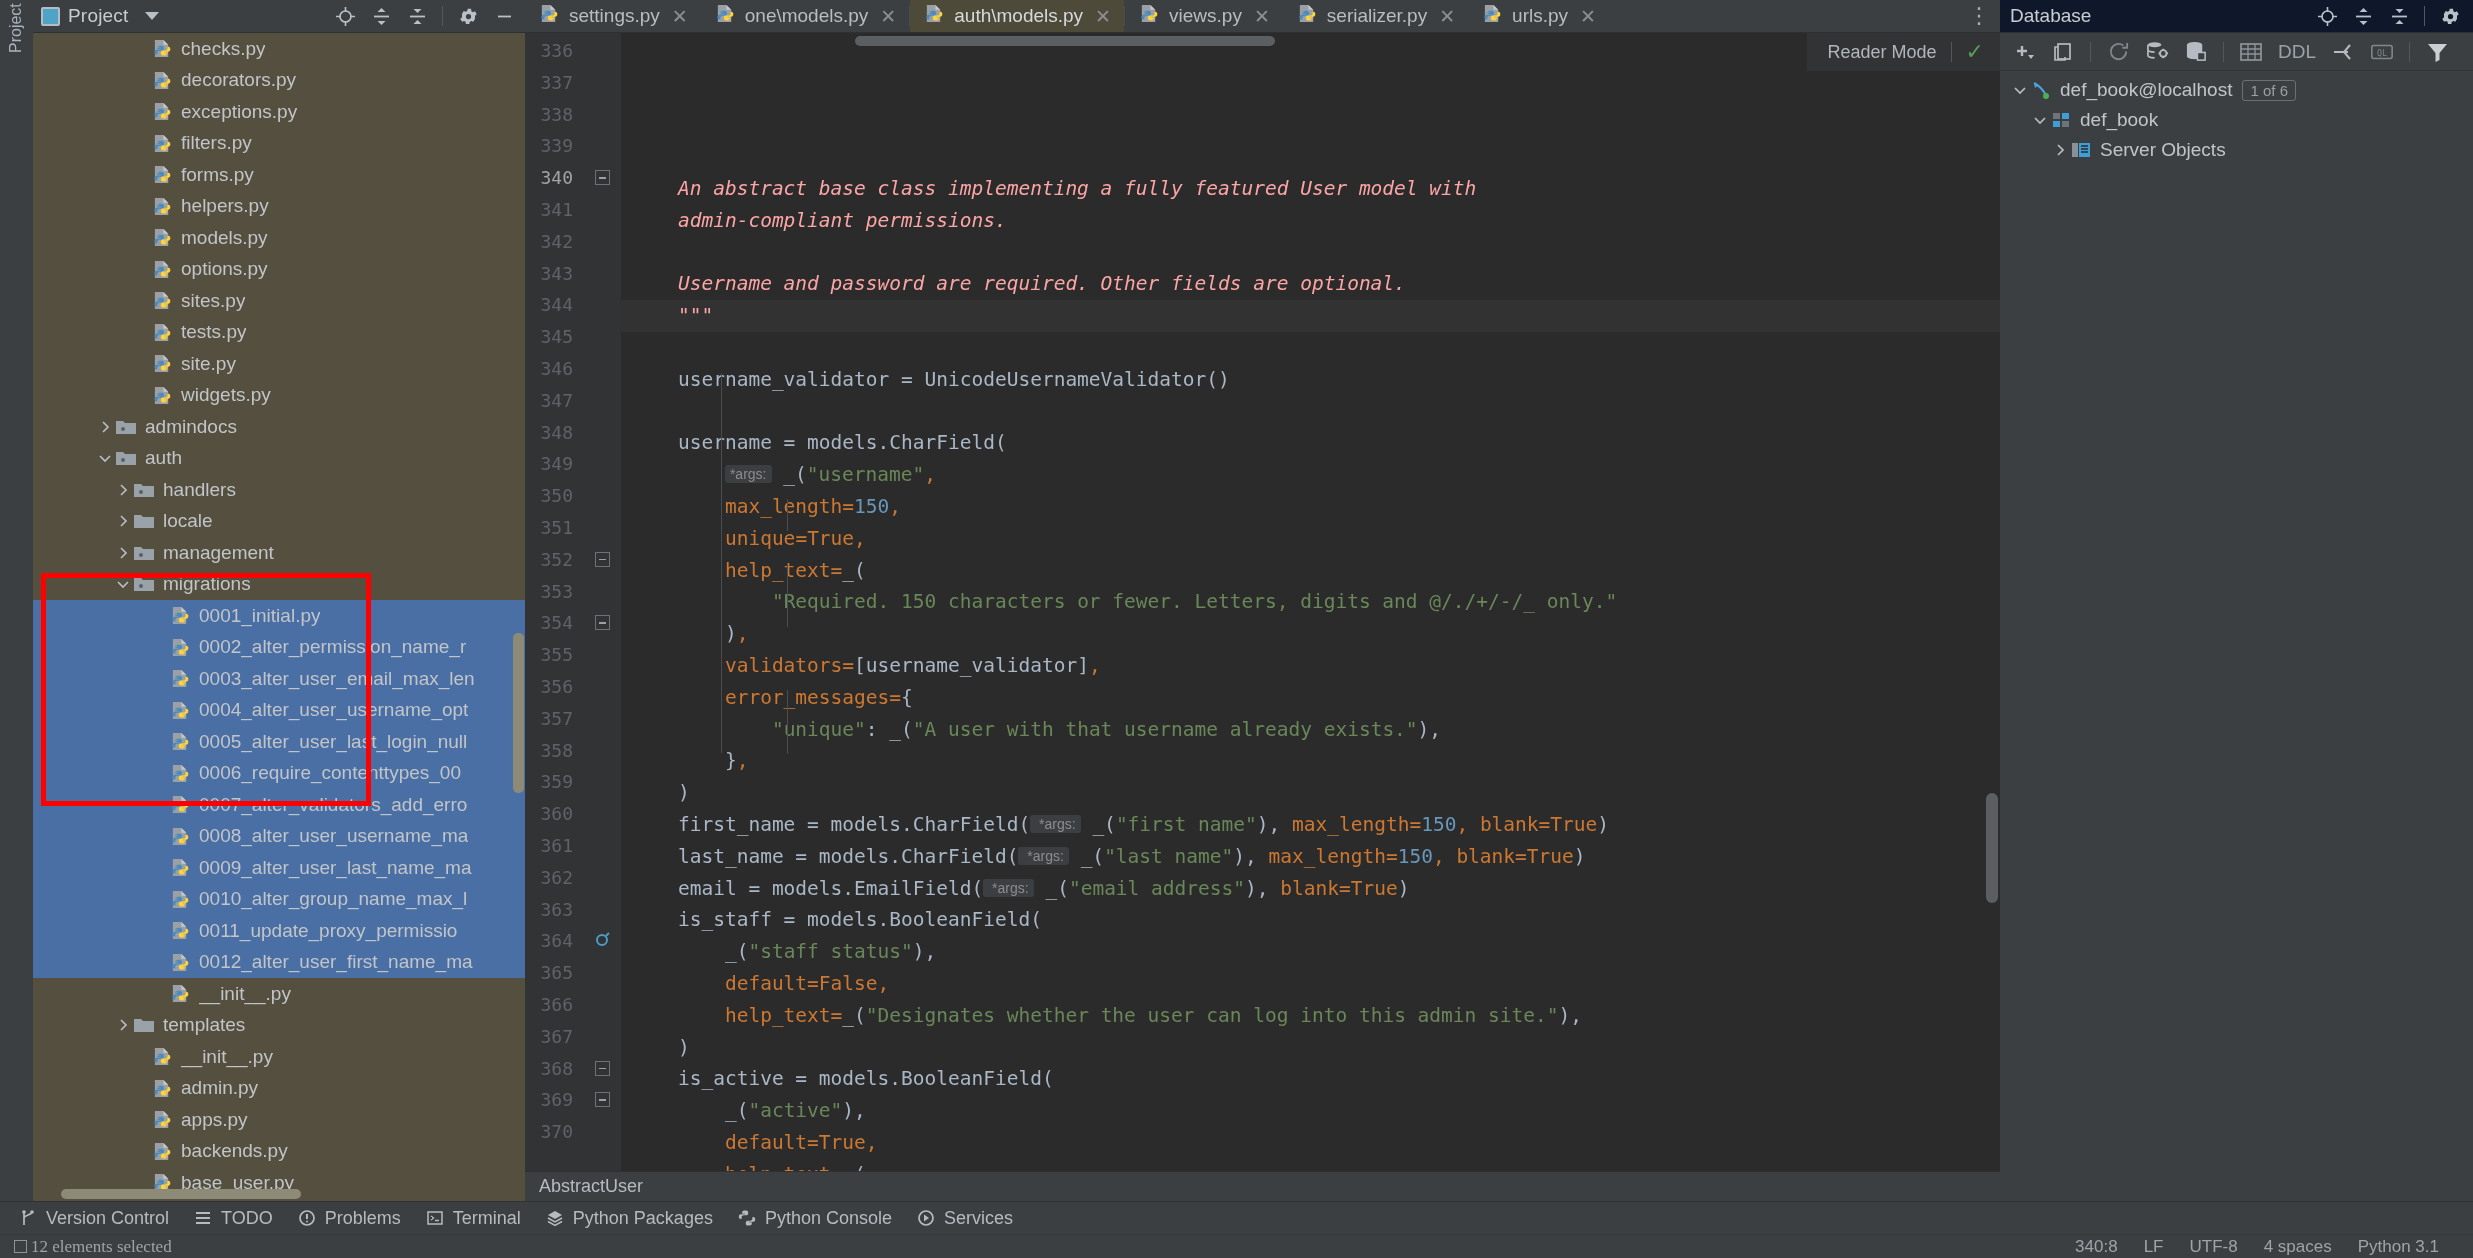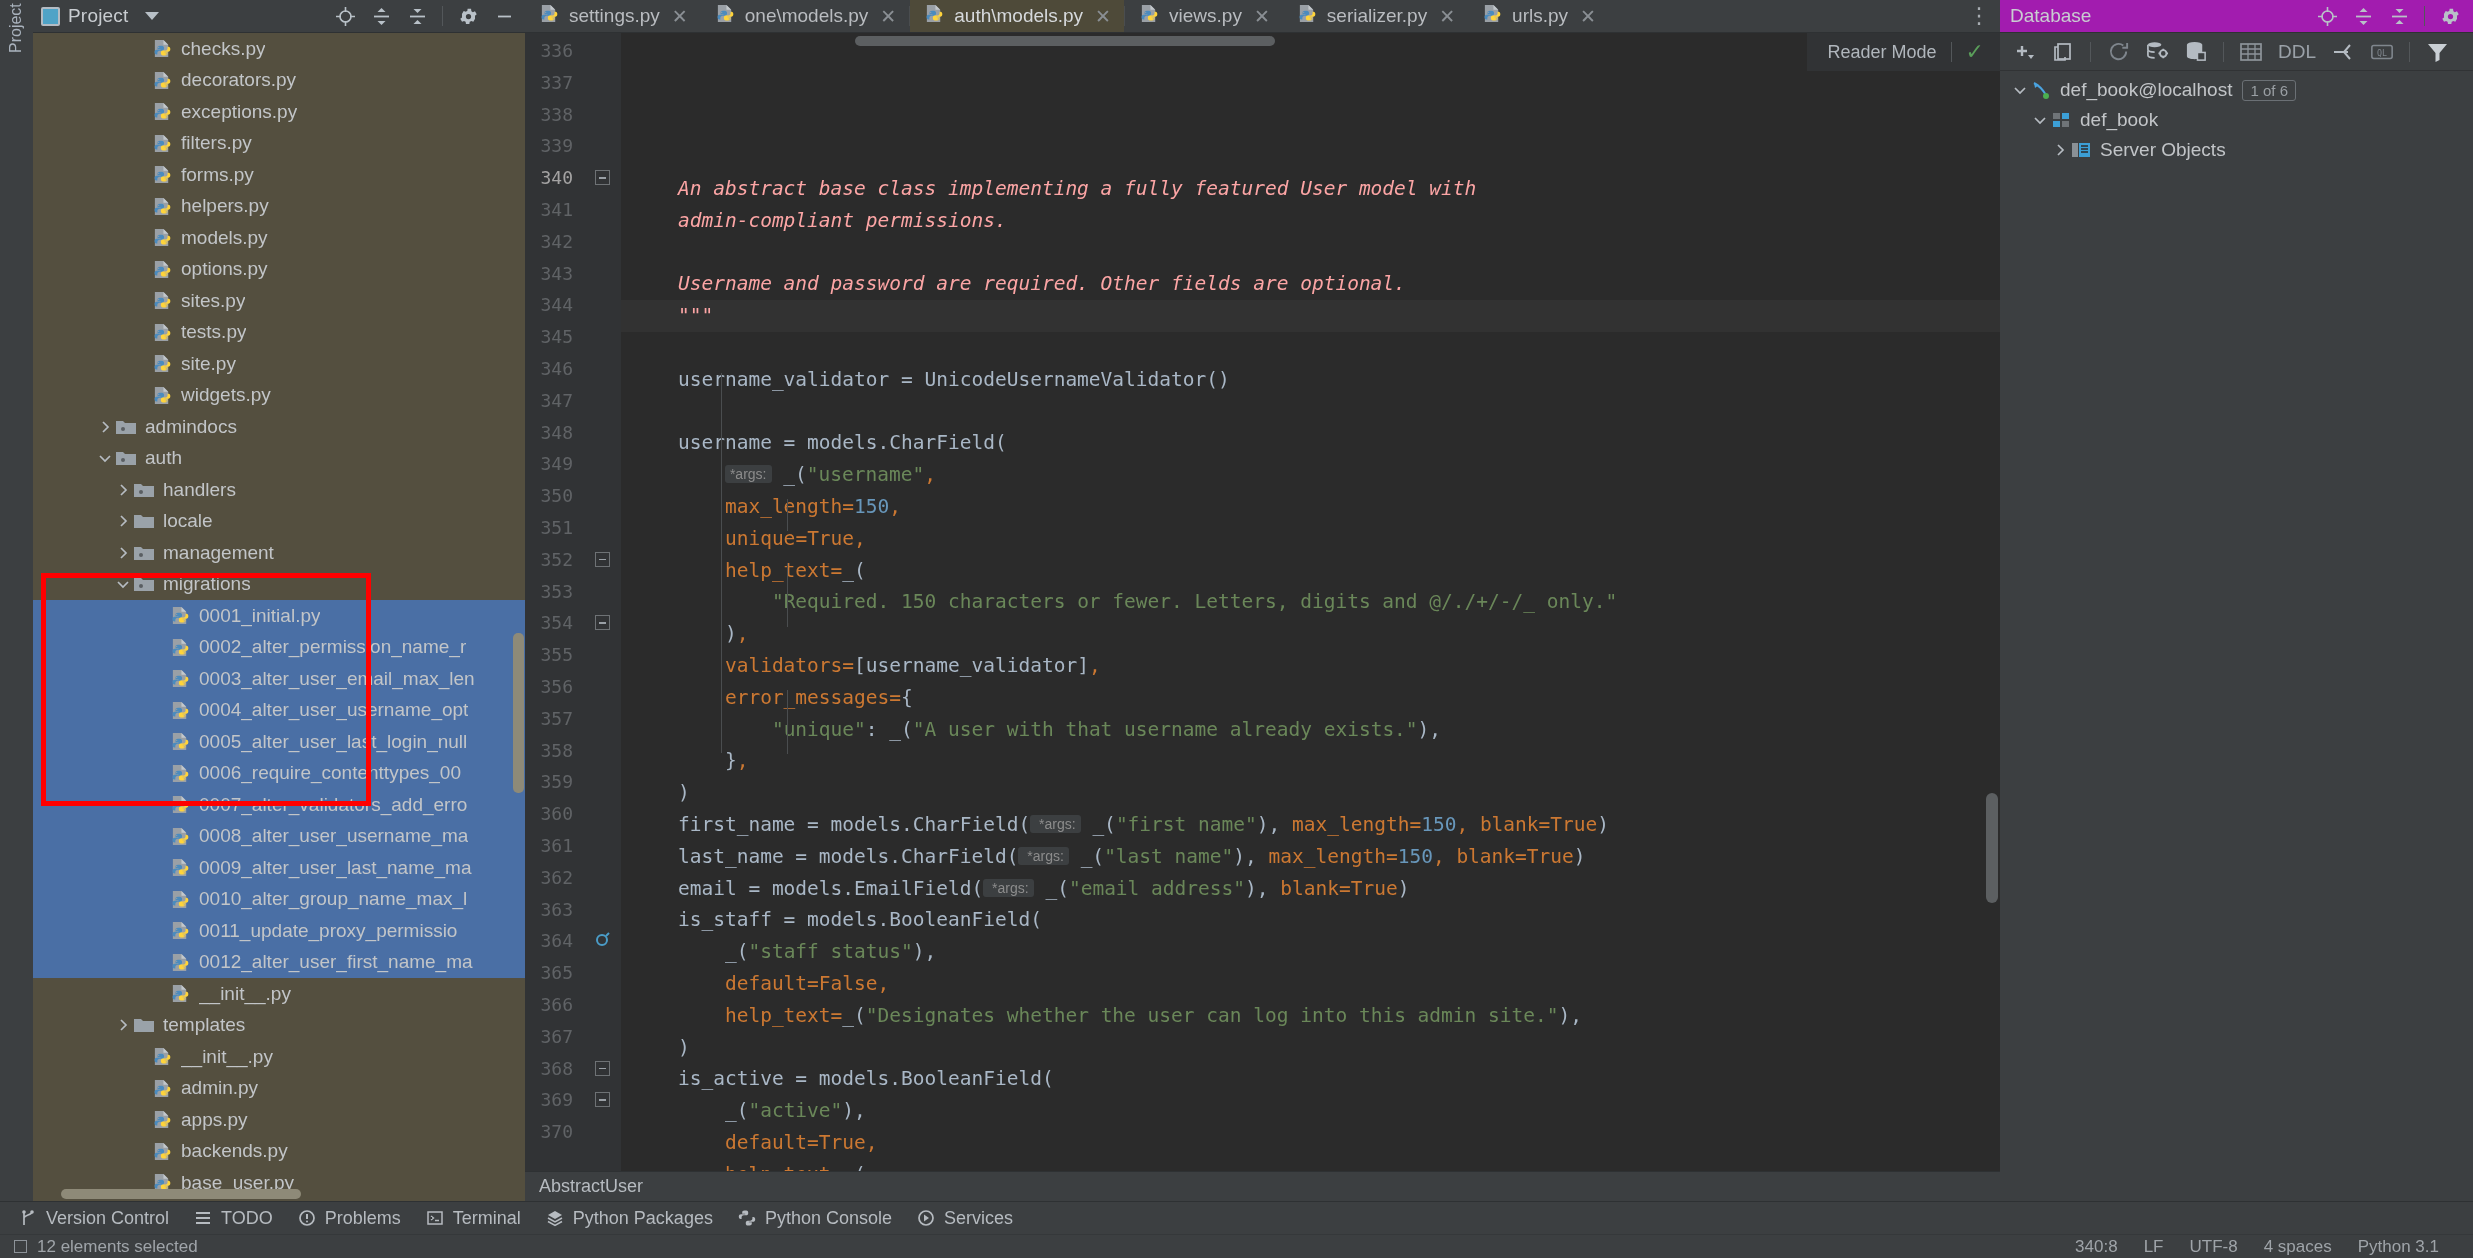--- a/index.html
+++ b/index.html
@@ -47,21 +47,21 @@
   .tab {
     display: flex; align-items: center; gap: 9px; padding: 0 13px 0 14px;
     font-size: 19px; color: #b9bcc0; white-space: nowrap; position: relative;
   }
   .tab.active { background: #4e4a39; color: #d6d9dc; }
   .tab .x { font-size: 19px; color: #8a8f94; margin-left: 3px; }
   .tab-sep { width: 1px; background: #4a4d4f; margin: 6px 0; }
   .tabs-overflow { display:flex; align-items:center; padding: 0 10px; color:#a8adb2; font-size: 22px; }
 
   .db-header {
-    width: 473px; background: #a21caf; display: flex; align-items: center;
+    width: 473px; background: #0f172a; display: flex; align-items: center;
     padding: 0 10px; border-bottom: 1px solid #2e3133;
   }
   .db-title { font-size: 19px; color: #c9cdd1; }
 
   
   .mid { display: flex; flex: 1 1 auto; min-height: 0; }
 
   .rail { width: 33px; background: #3c3f41; }
 
   
@@ -159,21 +159,21 @@
     height: 33px; flex: 0 0 33px; background: #3c3f41; display: flex; align-items: center;
     border-top: 1px solid #2e3133; padding-left: 14px; gap: 0;
   }
   .tw-item { display: flex; align-items: center; gap: 8px; font-size: 18px; color: #b6bbc0; padding: 0 20px 0 4px; }
   .tw-ic { width: 20px; display:flex; align-items:center; justify-content:center; color:#b6bbc0; }
 
   .statusbar {
     height: 24px; flex: 0 0 24px; background: #3c3f41; display: flex; align-items: center;
     padding: 0 14px; font-size: 17px; color: #9fa4a9; border-top: 1px solid #35383a;
   }
-  .sb-left { display:flex; align-items:center; gap:10px; }
+  .sb-left { display:flex; align-items:center; gap:4px;font-family:Liberation Serif, serif; }
   .sb-right { margin-left: auto; display: flex; gap: 26px; padding-right: 20px; }
   .mini-sq { width: 13px; height: 13px; border: 1.5px solid #8d9399; }
 </style>
 </head>
 <body>
 
 <div class="app">
 
   <div class="top-row">
 

